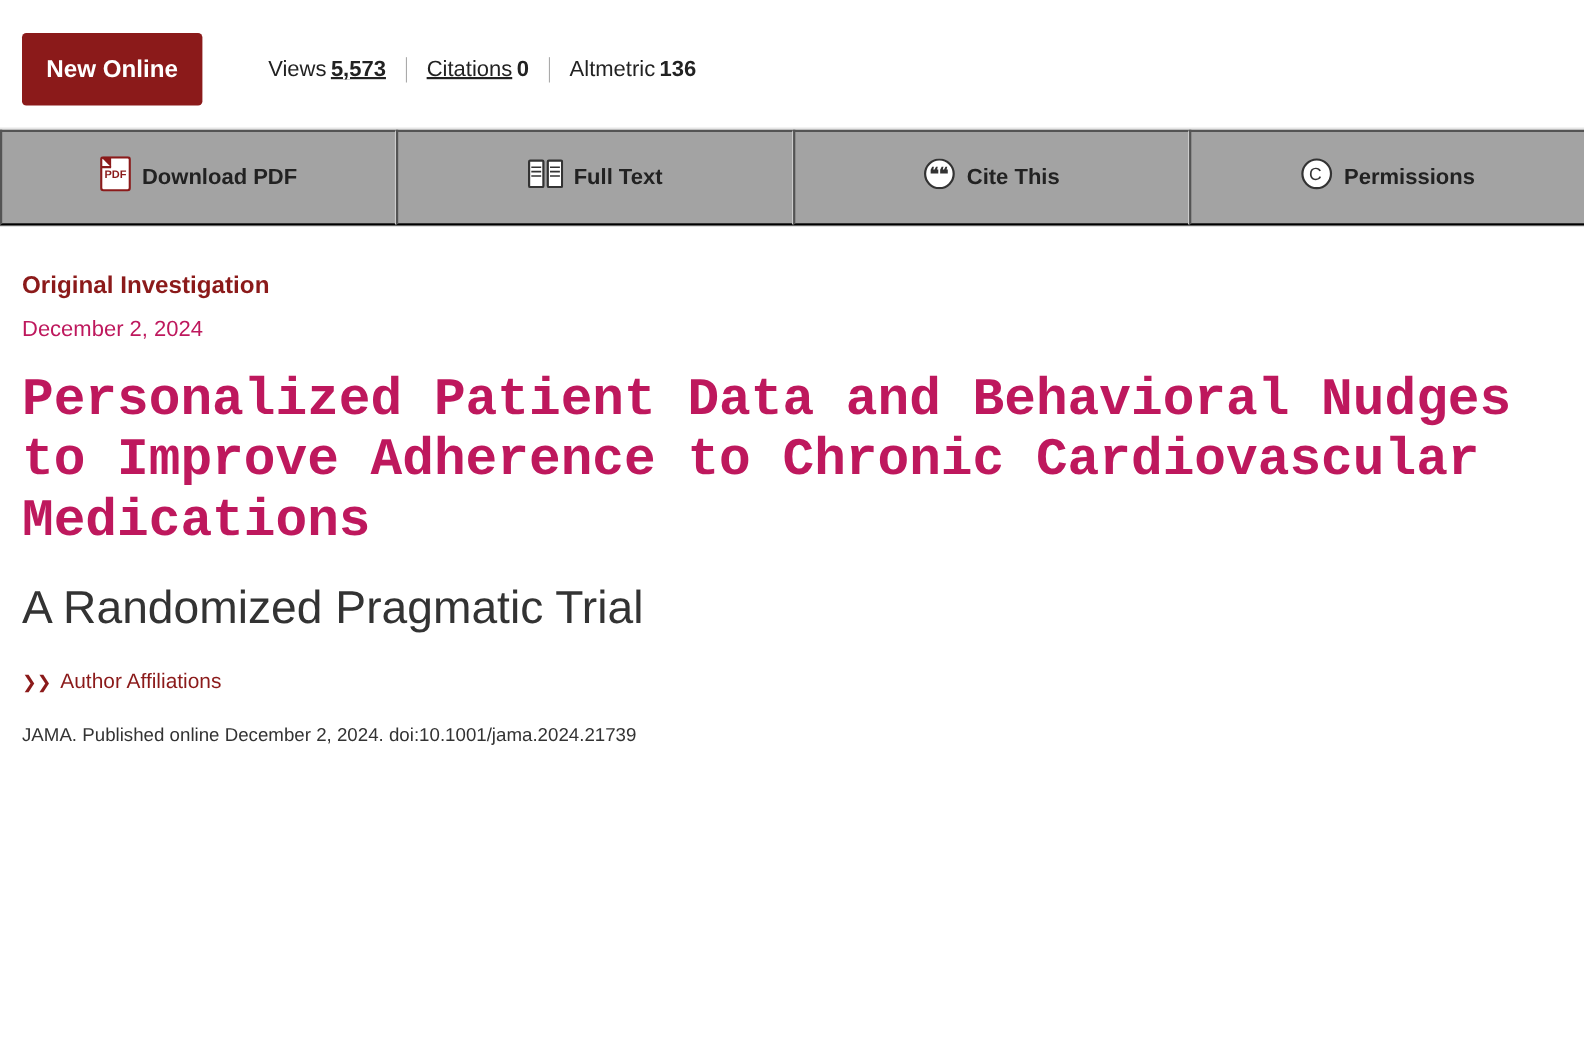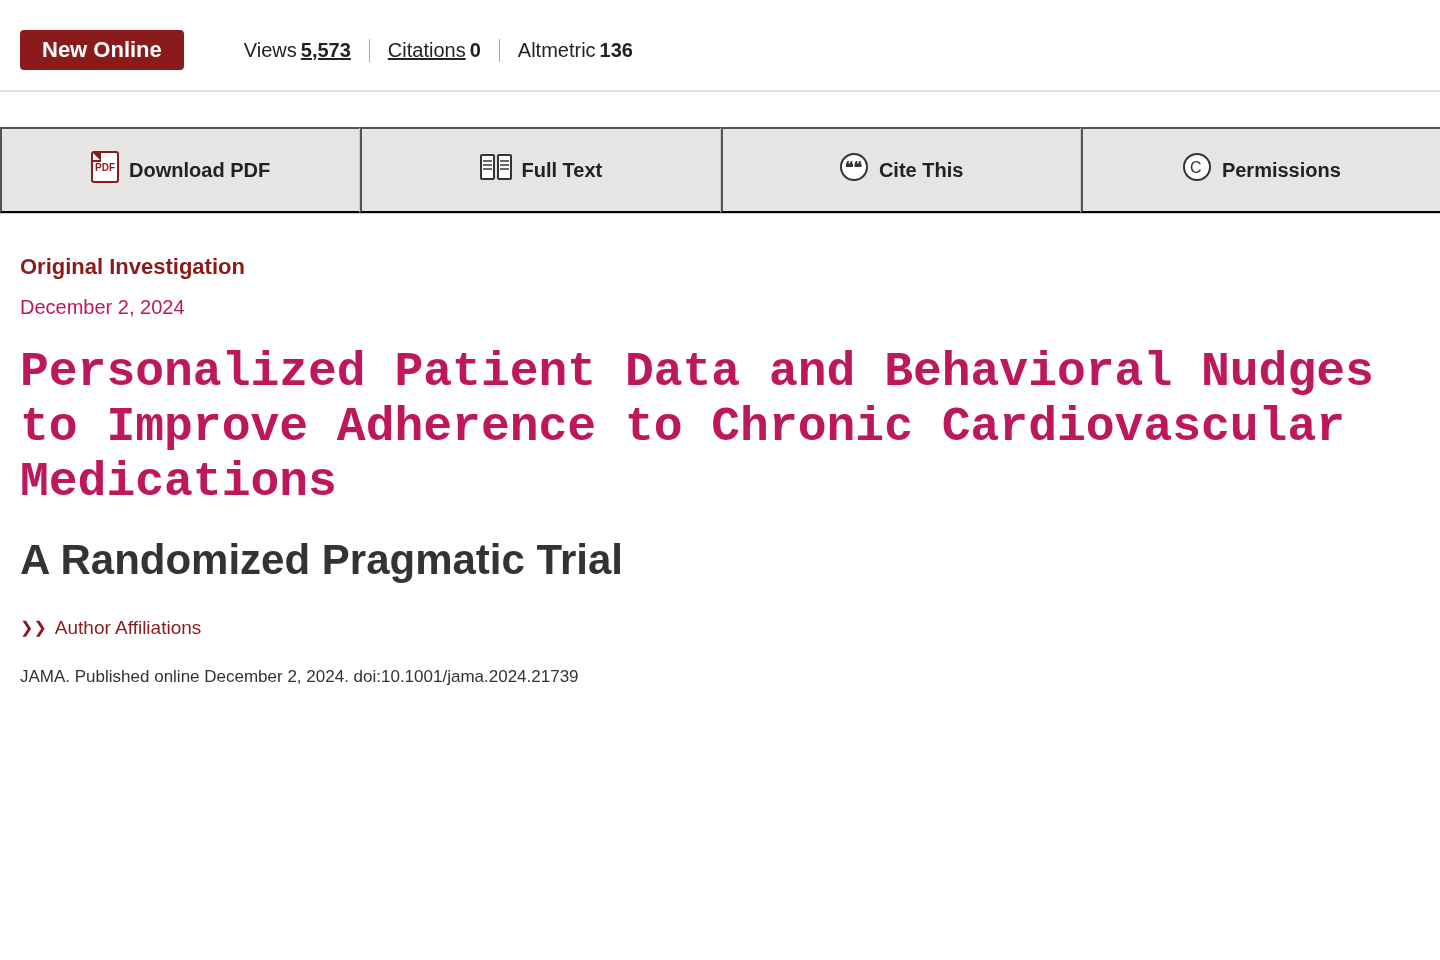--- a/index.html
+++ b/index.html
@@ -22,21 +22,21 @@
       padding: 30px 20px 20px 20px;
       gap: 20px;
       border-bottom: 1px solid #e0e0e0;
     }
 
     .new-online-badge {
       background-color: #8b1a1a;
       color: #ffffff;
       font-weight: bold;
       font-size: 22px;
-      padding: 7px 22px;
+      padding: 20px 22px;
       border-radius: 4px;
       white-space: nowrap;
       font-family: Arial, sans-serif;
     }
 
     .metrics {
       display: flex;
       align-items: center;
       gap: 0;
       font-family: Arial, sans-serif;
@@ -87,22 +87,21 @@
       align-items: center;
       justify-content: center;
       gap: 10px;
       padding: 22px 20px;
       border-right: 1px solid #cccccc;
       cursor: pointer;
       font-size: 20px;
       font-family: Arial, sans-serif;
       font-weight: 600;
       color: #222;
-      background: #e5e5e5;
-      margin-top: 35px;
+      background: #a3a3a3;
     }
 
     .action-btn:last-child {
       border-right: none;
     }
 
     .btn-icon {
       font-size: 24px;
       color: #8b1a1a;
     }
@@ -131,21 +130,21 @@
       font-size: 48px;
       font-weight: 900;
       color: #be185d;
       line-height: 1.15;
       margin-bottom: 24px;
       font-family: Liberation Mono, monospace;
     }
 
     .article-subtitle {
       font-size: 42px;
-      font-weight: 700;
+      font-weight: 400;
       color: #333;
       line-height: 1.2;
       margin-bottom: 32px;
       font-family: Arial, Helvetica, sans-serif;
     }
 
     .authors {
       font-size: 18px;
       color: #333;
       font-family: Arial, sans-serif;

